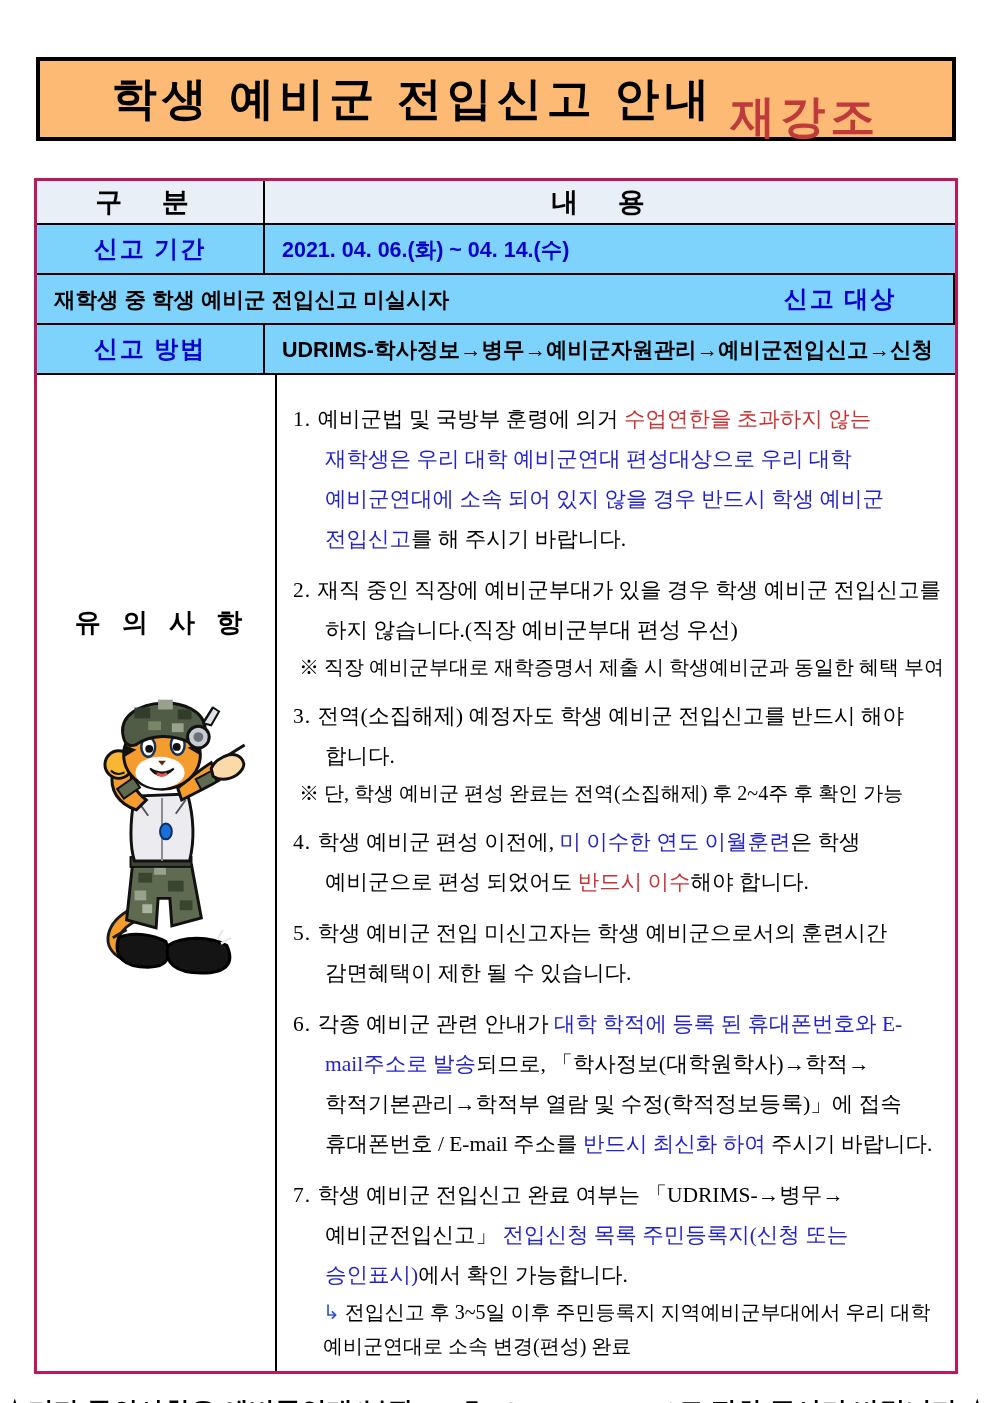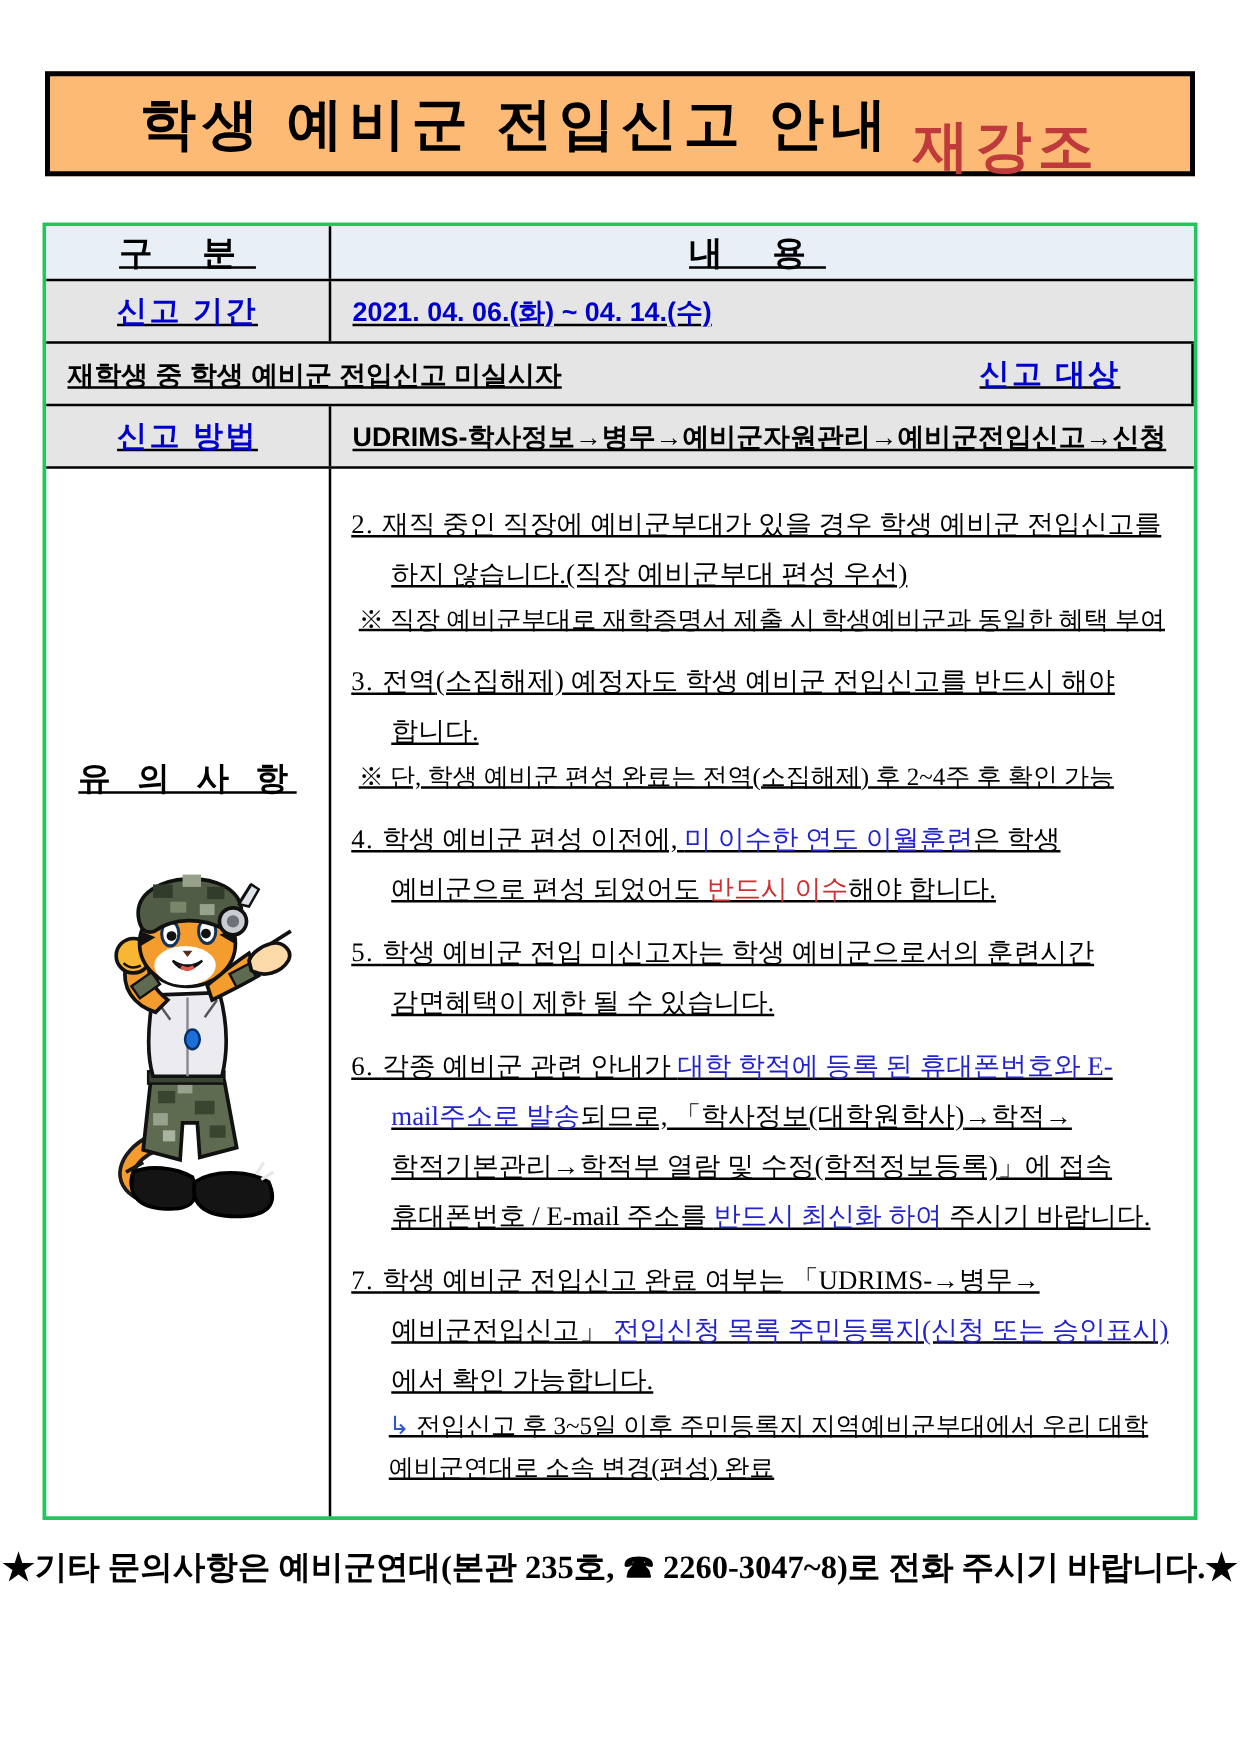--- a/index.html
+++ b/index.html
@@ -9,39 +9,39 @@
   
   .banner {
     margin:57px 36px 0 36px; height:76px;
     border:4px solid #000; background:#fdba74;
     display:flex; align-items:center; justify-content:center;
     font-size:45px; font-weight:800; letter-spacing:5px; white-space:nowrap;
   }
   .banner .hl { color:#bf3a3a; margin-left:16px;margin-top:36px; }
 
   
-  .tbl { margin:37px 34px 0 34px; border:3px solid #22c55e;text-decoration:underline; }
+  .tbl { margin:37px 34px 0 34px; border:3px solid #be185d; }
   .trow { display:flex; }
   .trow + .trow { border-top:2px solid #000; }
   .cell { display:flex; align-items:center; box-sizing:border-box; }
   .cell.lab { width:228px; flex:none; justify-content:center; border-right:2px solid #000; }
   .cell.con { flex:1; padding-left:17px; padding-right:8px; }
 
   .thead { background:#e9eff7; height:42px; }
   .thead .cell { font-weight:800; font-size:27px; letter-spacing:16px; }
   .thead .cell.con { justify-content:center; padding-left:0; }
 
-  .yrow { background:#e5e5e5; height:48px; }
+  .yrow { background:#7dd3fc; height:48px; }
   .yrow .cell.lab { color:#0000cd; font-weight:800; font-size:24px; letter-spacing:2px; }
   .yrow .cell.con { font-weight:800; font-size:21.5px; white-space:nowrap; }
   .yrow .cell.con.c-blue { color:#0000cd; }
 
   
   .nrow { min-height:838px; }
-  .nrow .cell.lab { flex-direction:column; justify-content:flex-start; padding-top:230px; align-items:center; }
+  .nrow .cell.lab { flex-direction:column; justify-content:flex-start; padding-top:230px; align-items:center;margin-left:12px; }
   .notice-label { font-weight:800; font-size:26px; letter-spacing:7px; white-space:nowrap; }
   .mascot-box { margin-top:40px; }
 
   .notes-cell { flex:1; box-sizing:border-box; padding:24px 10px 8px 16px;
                 font-family:"Liberation Serif", serif; }
   .note { font-size:21.5px; line-height:40px; margin-bottom:11px;
           padding-left:32px; text-indent:-32px; word-break:keep-all; }
   .note:last-child { margin-bottom:0; }
   .note .num { letter-spacing:1px; }
   .seg { color:#000; }
@@ -148,20 +148,21 @@
             <rect x="100" y="44" width="12" height="9" fill="#97a18b"></rect>
 
             <circle cx="127" cy="58" r="11" fill="#c9ccd2" stroke="#111" stroke-width="3"></circle>
             <circle cx="127" cy="58" r="5" fill="#6d7178"></circle>
             <path d="M132 44 l10 -16 M138 46 l8 -12" stroke="#111" stroke-width="3"></path>
             <path d="M132 44 l10 -16 l6 4 l-8 14 Z" fill="#dfe3e8" stroke="#111" stroke-width="2"></path>
           </svg>
         </div>
       </div>
       <div class="notes-cell">
+          <div class="note"><span class="num">1. </span><span class="seg">예비군법 및 국방부 훈령에 의거 </span><span class="seg red">수업연한을 초과하지 않는 </span><span class="seg blue">재학생은 우리 대학 예비군연대 편성대상으로 우리 대학 예비군연대에 소속 되어 있지 않을 경우 반드시 학생 예비군 전입신고</span><span class="seg">를 해 주시기 바랍니다.</span></div>
           <div class="note"><span class="num">2. </span><span class="seg">재직 중인 직장에 예비군부대가 있을 경우 학생 예비군 전입신고를 하지 않습니다.</span><span class="seg small">(직장 예비군부대 편성 우선)</span><div class="note-sub"><span class="seg">※ 직장 예비군부대로 재학증명서 제출 시 학생예비군과 동일한 혜택 부여</span></div></div>
           <div class="note"><span class="num">3. </span><span class="seg">전역</span><span class="seg small">(소집해제)</span><span class="seg"> 예정자도 학생 예비군 전입신고를 반드시 해야 합니다.</span><div class="note-sub"><span class="seg">※ 단, 학생 예비군 편성 완료는 전역(소집해제) 후 2~4주 후 확인 가능</span></div></div>
           <div class="note"><span class="num">4. </span><span class="seg">학생 예비군 편성 이전에, </span><span class="seg blue">미 이수한 연도 이월훈련</span><span class="seg">은 학생 예비군으로 편성 되었어도 </span><span class="seg red">반드시 이수</span><span class="seg">해야 합니다.</span></div>
           <div class="note"><span class="num">5. </span><span class="seg">학생 예비군 전입 미신고자는 학생 예비군으로서의 훈련시간 감면혜택이 제한 될 수 있습니다.</span></div>
           <div class="note"><span class="num">6. </span><span class="seg">각종 예비군 관련 안내가 </span><span class="seg blue">대학 학적에 등록 된 휴대폰번호와 E-mail주소로 발송</span><span class="seg">되므로, 「학사정보</span><span class="seg small">(대학원학사)</span><span class="seg">→학적→학적기본관리→학적부 열람 및 수정</span><span class="seg small">(학적정보등록)</span><span class="seg">」에 접속 휴대폰번호 / E-mail 주소를 </span><span class="seg blue">반드시 최신화 하여</span><span class="seg"> 주시기 바랍니다.</span></div>
           <div class="note"><span class="num">7. </span><span class="seg">학생 예비군 전입신고 완료 여부는 「UDRIMS-→병무→예비군전입신고」 </span><span class="seg blue">전입신청 목록 주민등록지(신청 또는 승인표시)</span><span class="seg">에서 확인 가능합니다.</span><div class="note-sub arrow-sub"><span class="seg arrow">↳ </span><span class="seg">전입신고 후 3~5일 이후 주민등록지 지역예비군부대에서 우리 대학 예비군연대로 소속 변경(편성) 완료</span></div></div>
         </div>
     </div>
   </div>
 

